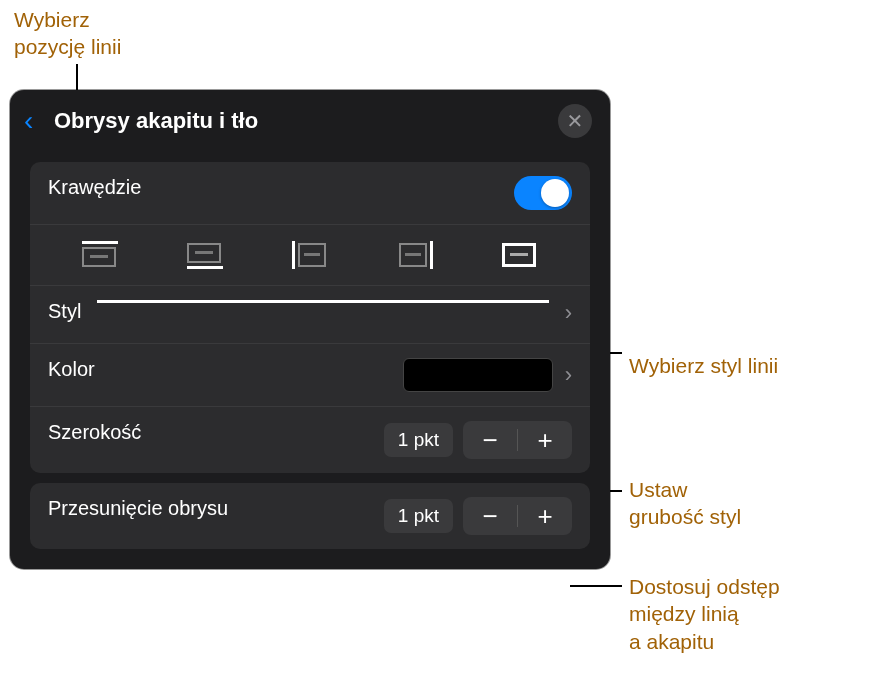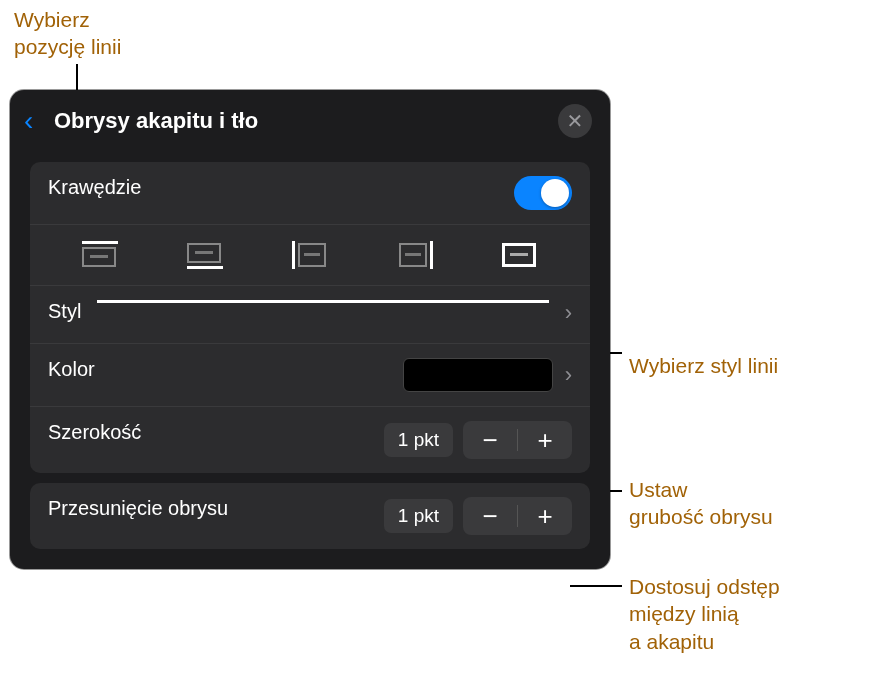--- a/index.html
+++ b/index.html
@@ -196,21 +196,21 @@
 <body>
 
 <div class="callout" style="left:14px; top:6px; white-space:pre;">Wybierz
 pozycję linii</div>
 <div class="callout-line" style="left:76px; top:64px; width:2px; height:196px;"></div>
 
 <div class="callout" style="left:629px; top:352px;">Wybierz styl linii</div>
 <div class="callout-line" style="left:570px; top:352px; width:52px; height:2px;"></div>
 
 <div class="callout" style="left:629px; top:476px; white-space:pre;">Ustaw
-grubość obrysu</div>
+grubość styl</div>
 <div class="callout-line" style="left:570px; top:490px; width:52px; height:2px;"></div>
 
 <div class="callout" style="left:629px; top:573px; white-space:pre;">Dostosuj odstęp
 między linią
 a akapitu</div>
 <div class="callout-line" style="left:570px; top:585px; width:52px; height:2px;"></div>
 
 <div class="panel">
   <div class="panel-header">
     <div class="back-btn">‹</div>

